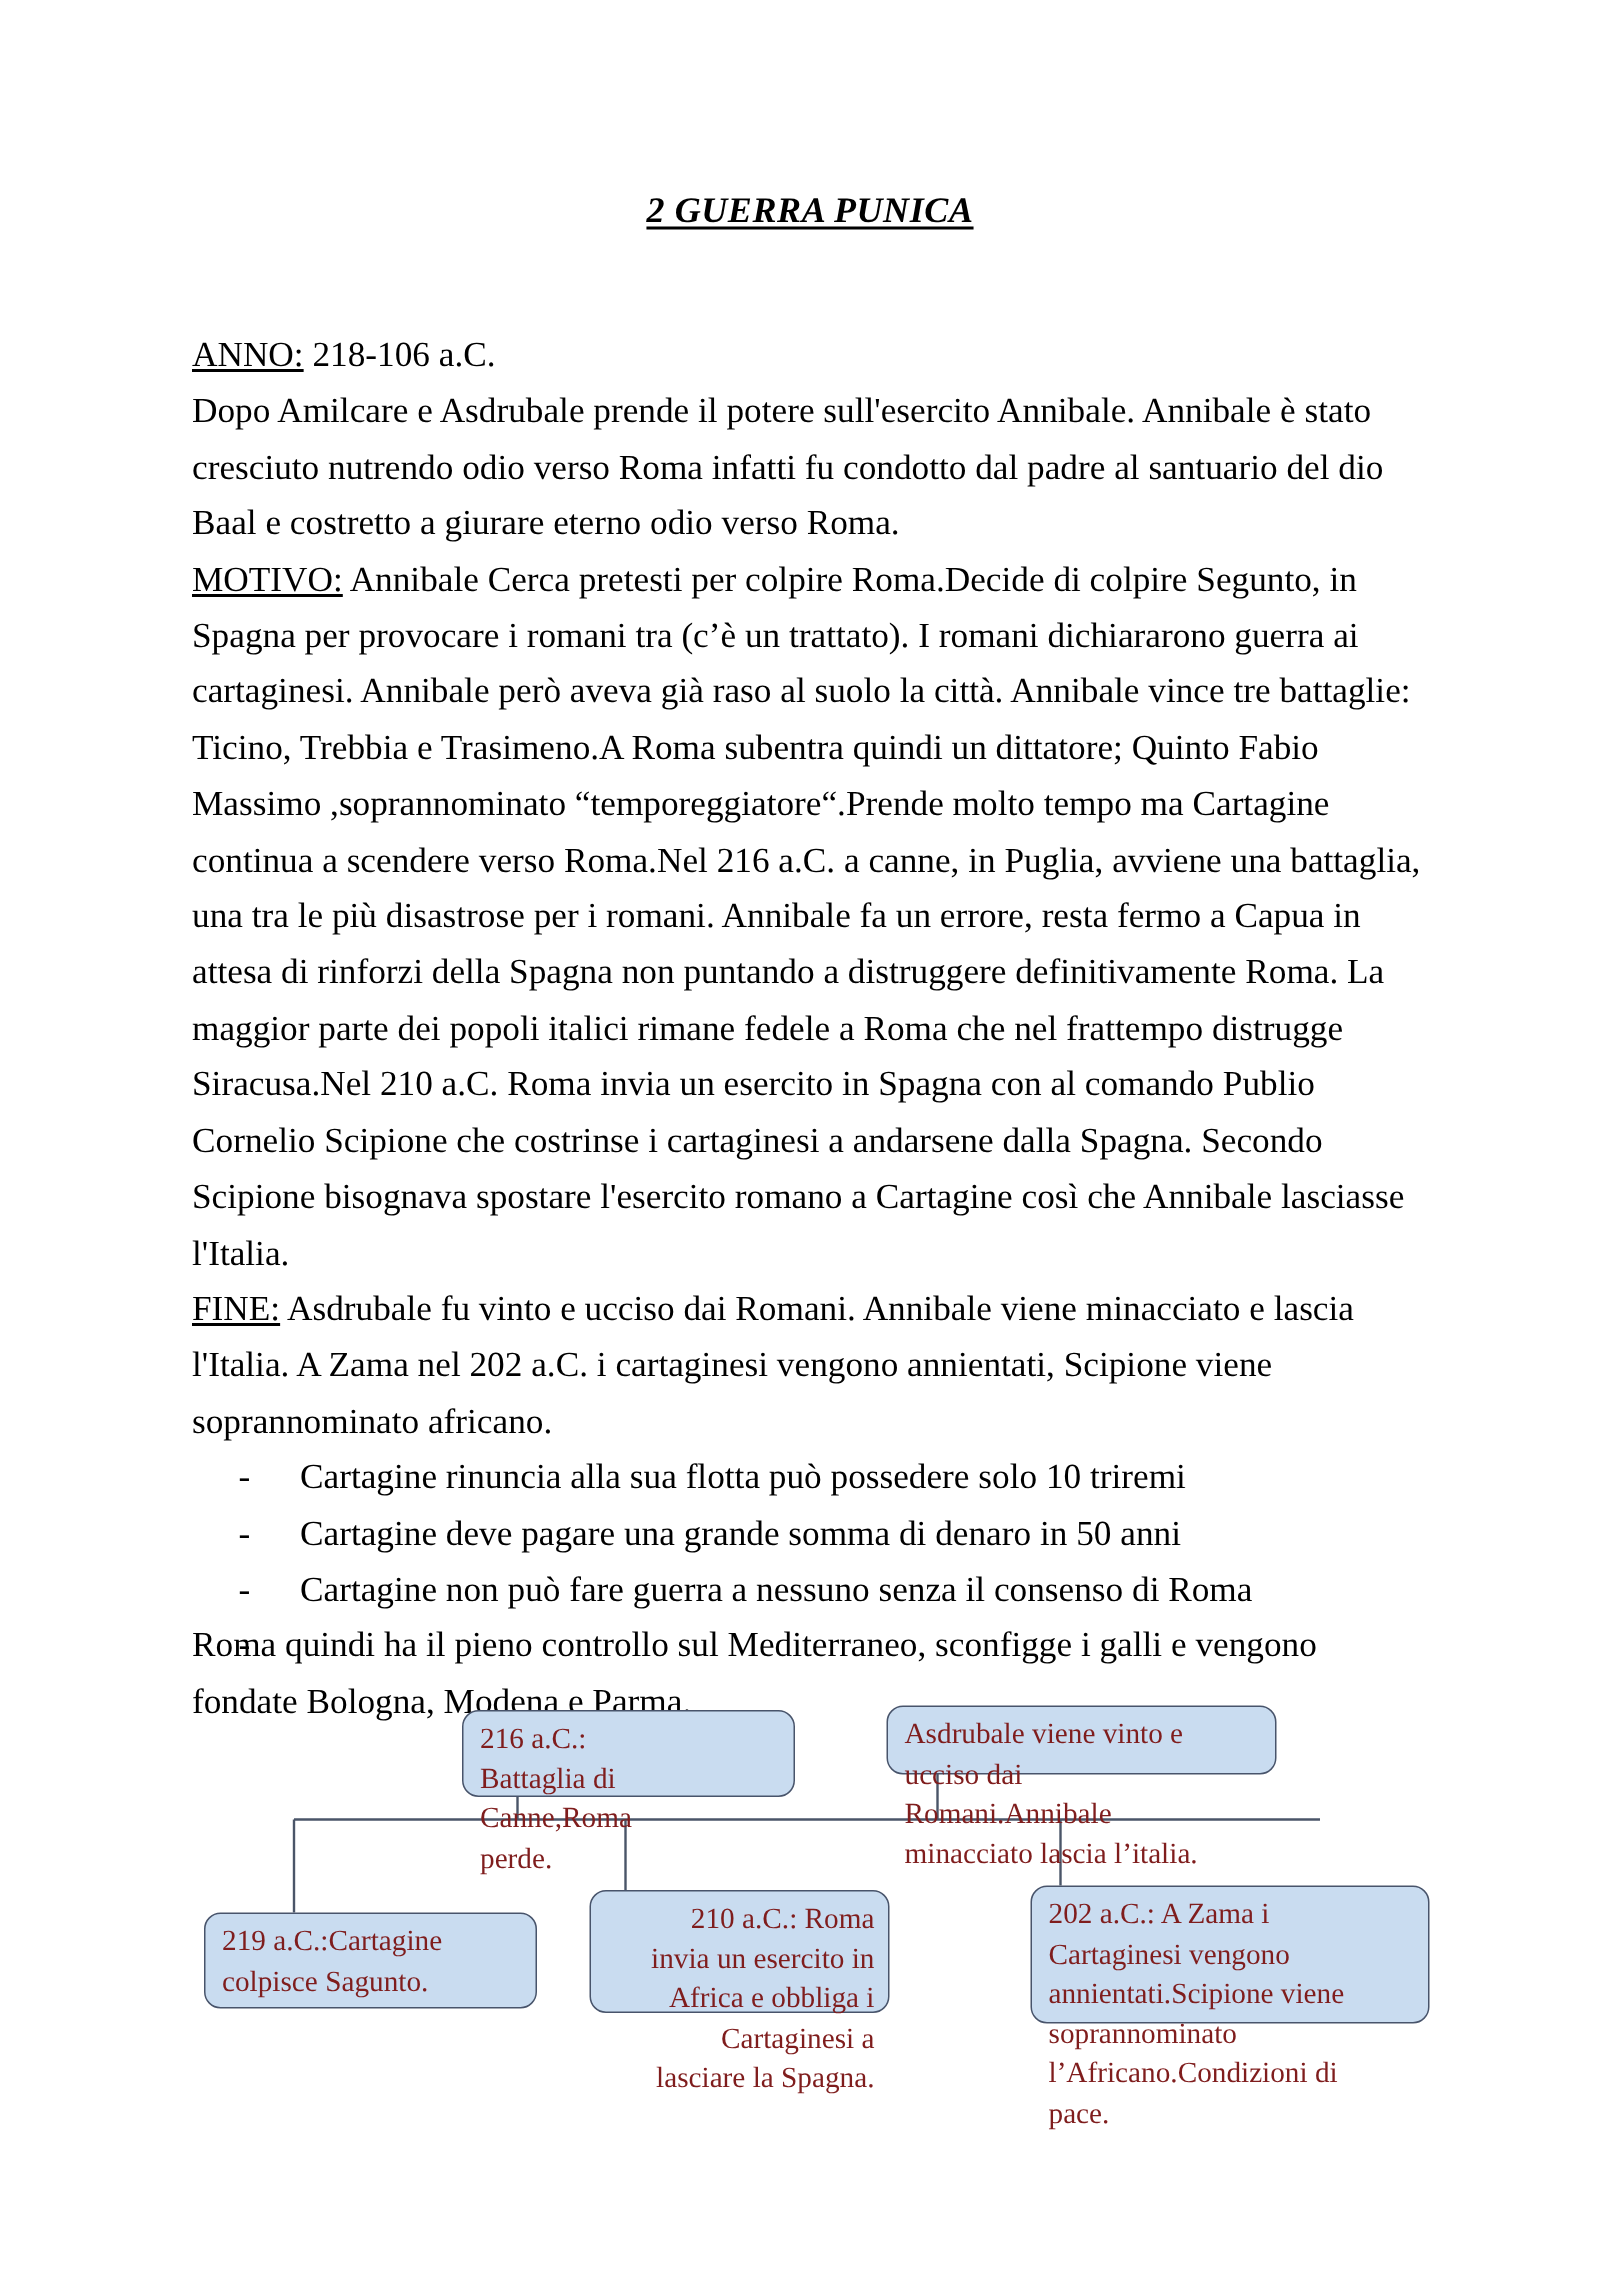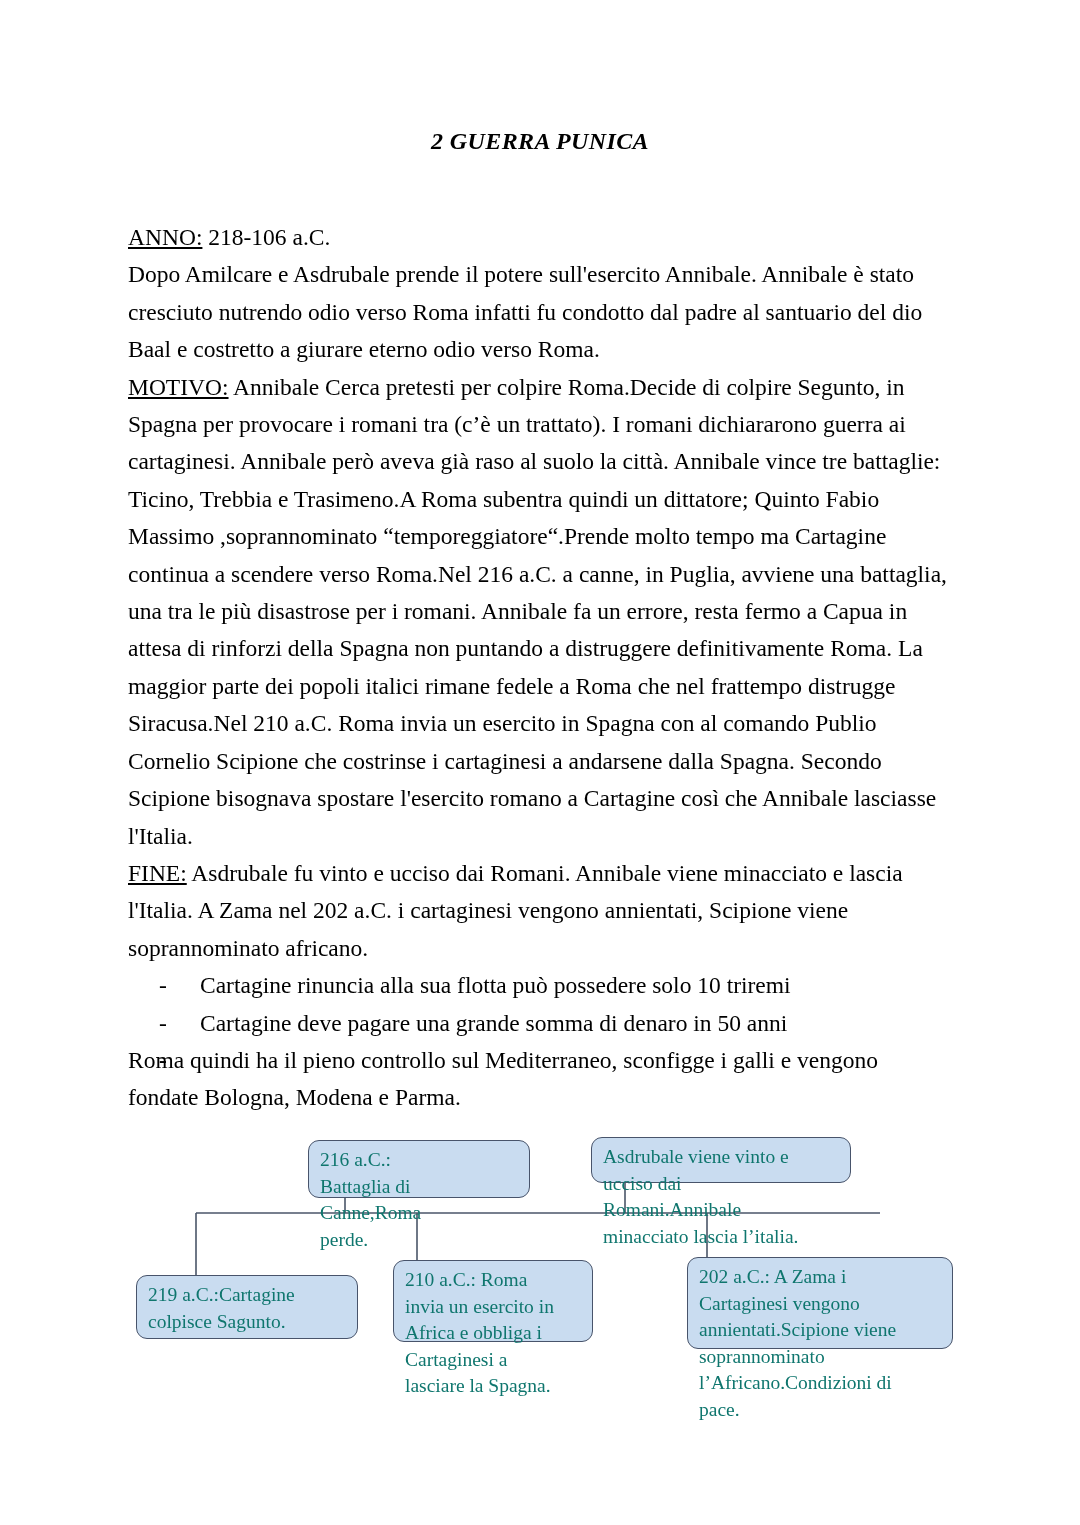--- a/index.html
+++ b/index.html
@@ -26,20 +26,21 @@
   
   .doc-title {
     position: absolute;
     left: 0;
     top: 128px;
     width: 1080px;
     text-align: center;
     font-size: 24px;
     font-weight: bold;
     font-style: italic;
+    text-decoration: underline;
     text-underline-offset: 3px;
     letter-spacing: 0.4px;
   }
 
   
   .body-text {
     position: absolute;
     left: 128px;
     top: 219px;
     width: 822px;
@@ -88,33 +89,33 @@
     height: 290px;
   }
   .node {
     position: absolute;
     box-sizing: border-box;
     border: 1.3px solid #48546b;
     border-radius: 11px;
     background: #c9dcf0;
     font-size: 19.5px;
     line-height: 26.5px;
-    color: #0f766e;
+    color: #7f1d1d;
     padding: 6px 9px 6px 11px;
     font-family: "Liberation Serif", "DejaVu Serif", serif;
   }
   
   .node-inner {
     white-space: pre-line;
   }
 
   .n-216  { left: 183px; top: 20px;  width: 222px; height: 58px; }
   .n-asdr { left: 466px; top: 17px;  width: 260px; height: 46px; }
   .n-219  { left: 11px;  top: 155px; width: 222px; height: 64px; }
-  .n-210  { left: 268px; top: 140px; width: 200px; height: 82px; }
+  .n-210  { left: 268px; top: 140px; width: 200px; height: 82px; text-align: right; }
   .n-202  { left: 562px; top: 137px; width: 266px; height: 92px; }
 </style>
 </head>
 <body>
 
 <div class="page">
 
   <div class="doc-title">2 GUERRA PUNICA</div>
 
   <div class="body-text">
@@ -124,21 +125,21 @@
     <p><span>Dopo Amilcare e Asdrubale prende il potere sull'esercito Annibale. Annibale è stato cresciuto nutrendo odio verso Roma infatti fu condotto dal padre al santuario del dio Baal e costretto a giurare eterno odio verso Roma.</span></p>
 
     <p><span class="u">MOTIVO:</span><span> Annibale Cerca pretesti per colpire Roma.Decide di colpire Segunto, in Spagna per provocare i romani tra (c’è un trattato). I romani dichiararono guerra ai cartaginesi. Annibale però aveva già raso al suolo la città. Annibale vince tre battaglie: Ticino, Trebbia e Trasimeno.A Roma subentra quindi un dittatore; Quinto Fabio Massimo ,soprannominato “temporeggiatore“.Prende molto tempo ma Cartagine continua a scendere verso Roma.Nel 216 a.C. a canne, in Puglia, avviene una battaglia, una tra le più disastrose per i romani. Annibale fa un errore, resta fermo a Capua in attesa di rinforzi della Spagna non puntando a distruggere definitivamente Roma. La maggior parte dei popoli italici rimane fedele a Roma che nel frattempo distrugge Siracusa.Nel 210 a.C. Roma invia un esercito in Spagna con al comando Publio Cornelio Scipione che costrinse i cartaginesi a andarsene dalla Spagna. Secondo Scipione bisognava spostare l'esercito romano a Cartagine così che Annibale lasciasse l'Italia.</span></p>
 
     <p><span class="u">FINE:</span><span> Asdrubale fu vinto e ucciso dai Romani. Annibale viene minacciato e lascia l'Italia. A Zama nel 202 a.C. i cartaginesi vengono annientati, Scipione viene soprannominato africano.</span></p>
 
 
     <ul class="cond-list">
       <li><span class="dash">-</span><span>Cartagine rinuncia alla sua flotta può possedere solo 10 triremi</span></li>
       <li><span class="dash">-</span><span>Cartagine deve pagare una grande somma di denaro in 50 anni</span></li>
-      <li><span class="dash">-</span></li>
+      <li><span class="dash">-</span><span>Cartagine non può fare guerra a nessuno senza il consenso di Roma</span></li>
       <li><span class="dash">-</span></li>
     </ul>
 
     <p><span>Roma quindi ha il pieno controllo sul Mediterraneo, sconfigge i galli e vengono fondate Bologna, Modena e Parma.</span></p>
 
   </div>
 
   <div class="diagram">
 
     <svg viewBox="0 0 835 290">

